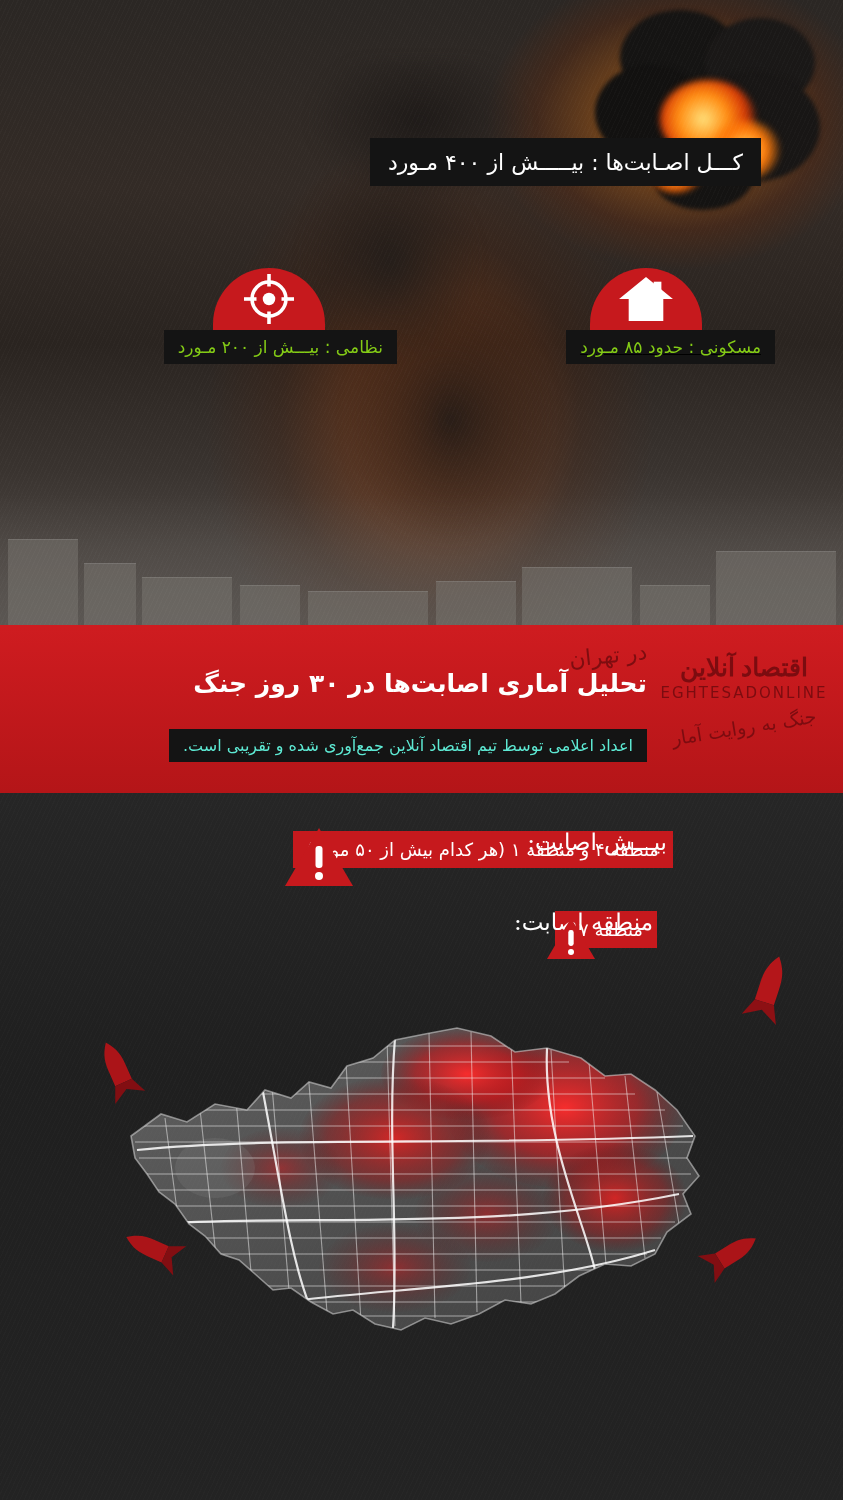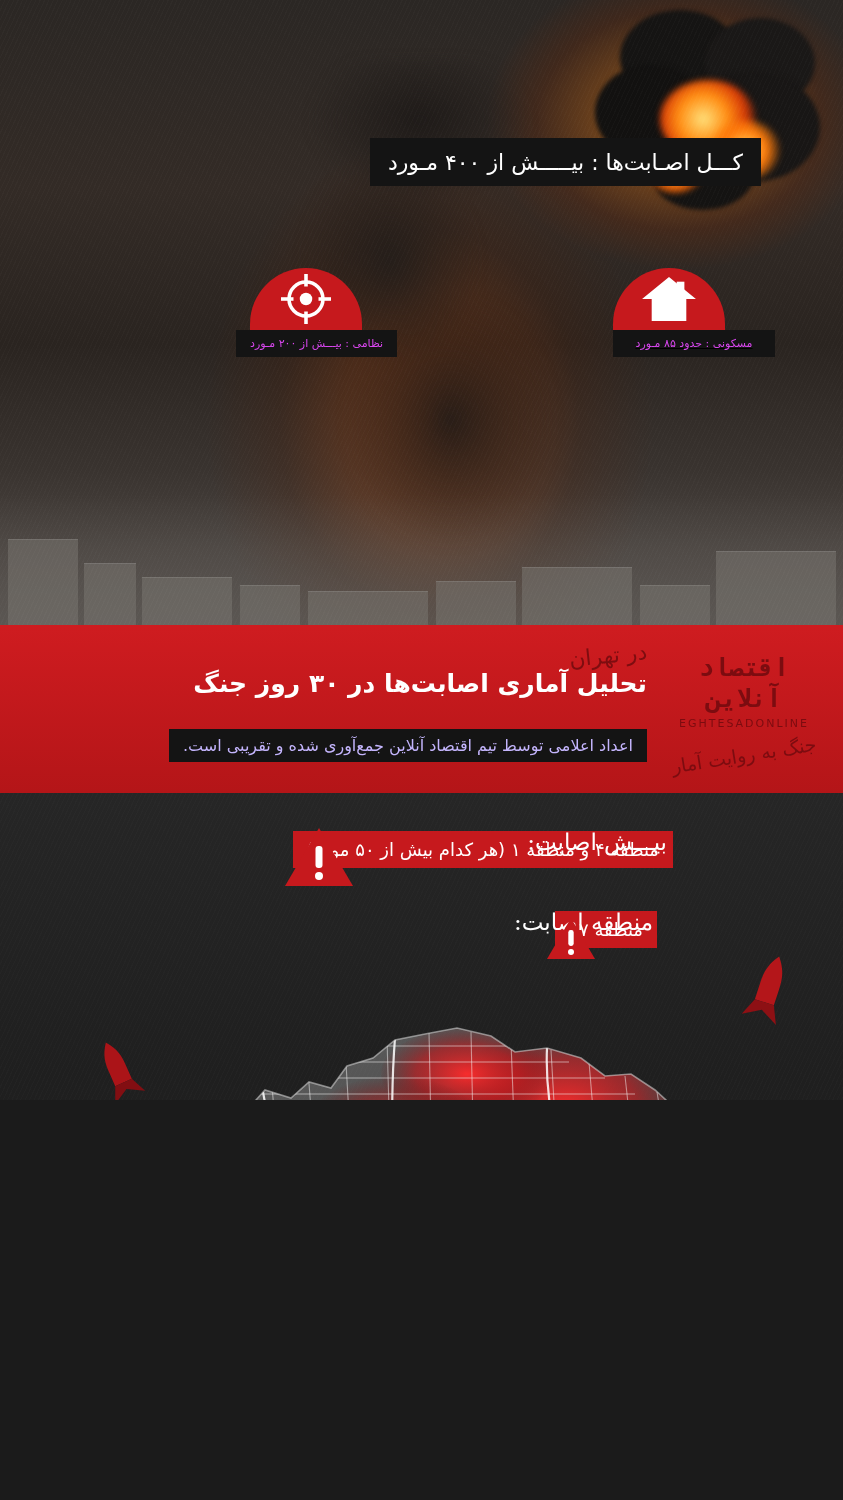--- a/index.html
+++ b/index.html
@@ -6,21 +6,21 @@
   html, body {
     width: 843px;
     height: 1500px;
     background: #1b1b1b;
     font-family: "DejaVu Sans", sans-serif;
     overflow: hidden;
   }
   .page {
     position: relative;
     width: 843px;
-    height: 1100px;
+    height: 1500px;
     background: #232323;
     overflow: hidden;
   }
 
   
   .photo {
     position: absolute;
     left: 0; top: 0;
     width: 843px; height: 625px;
     background:
@@ -100,22 +100,22 @@
     width: 112px; height: 62px;
     margin: 0 auto;
     background: #c6191d;
     border-radius: 56px 56px 0 0;
     display: flex; align-items: flex-end; justify-content: center;
     padding-bottom: 6px;
   }
   .stat .dome svg { display:block; }
   .stat .label {
     background: #141414;
-    color: #d946ef;
-    font-size: 11px;
+    color: #84cc16;
+    font-size: 17px;
     padding: 7px 14px;
     white-space: nowrap;
     text-align: center;
   }
   .stat.mil  { right: 468px; top: 268px; }
   .stat.res  { right: 118px; top: 268px; text-decoration: underline; }
   .stat.ind  { right: 468px; top: 438px; }
   .stat.chk  { right: 108px; top: 438px; }
 
   .stat.mil .label  { margin-right: -22px; }
@@ -148,41 +148,41 @@
     font-weight: bold;
     white-space: nowrap;
   }
   .band .subwrap {
     position: absolute;
     right: 196px; top: 104px;
     display: flex; align-items: center;
   }
   .band .sub {
     background: #141414;
-    color: #c4b5fd;
+    color: #5eead4;
     font-size: 16px;
     padding: 7px 14px;
     white-space: nowrap;
   }
   .logo {
     position: absolute;
     right: 14px; top: 28px;
     width: 170px; height: 120px;
     color: #6d0b0e;
     text-align: center;
   }
   .logo .brand {
     font-size: 25px;
     font-weight: bold;
-    font-family: Liberation Mono, monospace;
+    font-family: Liberation Serif, serif;
     color: #7c0c10;
     letter-spacing: -1px;
   }
   .logo .brand-en {
-    font-size: 11px;
+    font-size: 15px;
     letter-spacing: 2px;
     color: #7c0c10;
     margin-top: 2px;
     direction: ltr;
   }
   .logo .tag {
     margin-top: 14px;
     font-size: 19px;
     color: #7c0c10;
     font-family: "DejaVu Serif", serif;

